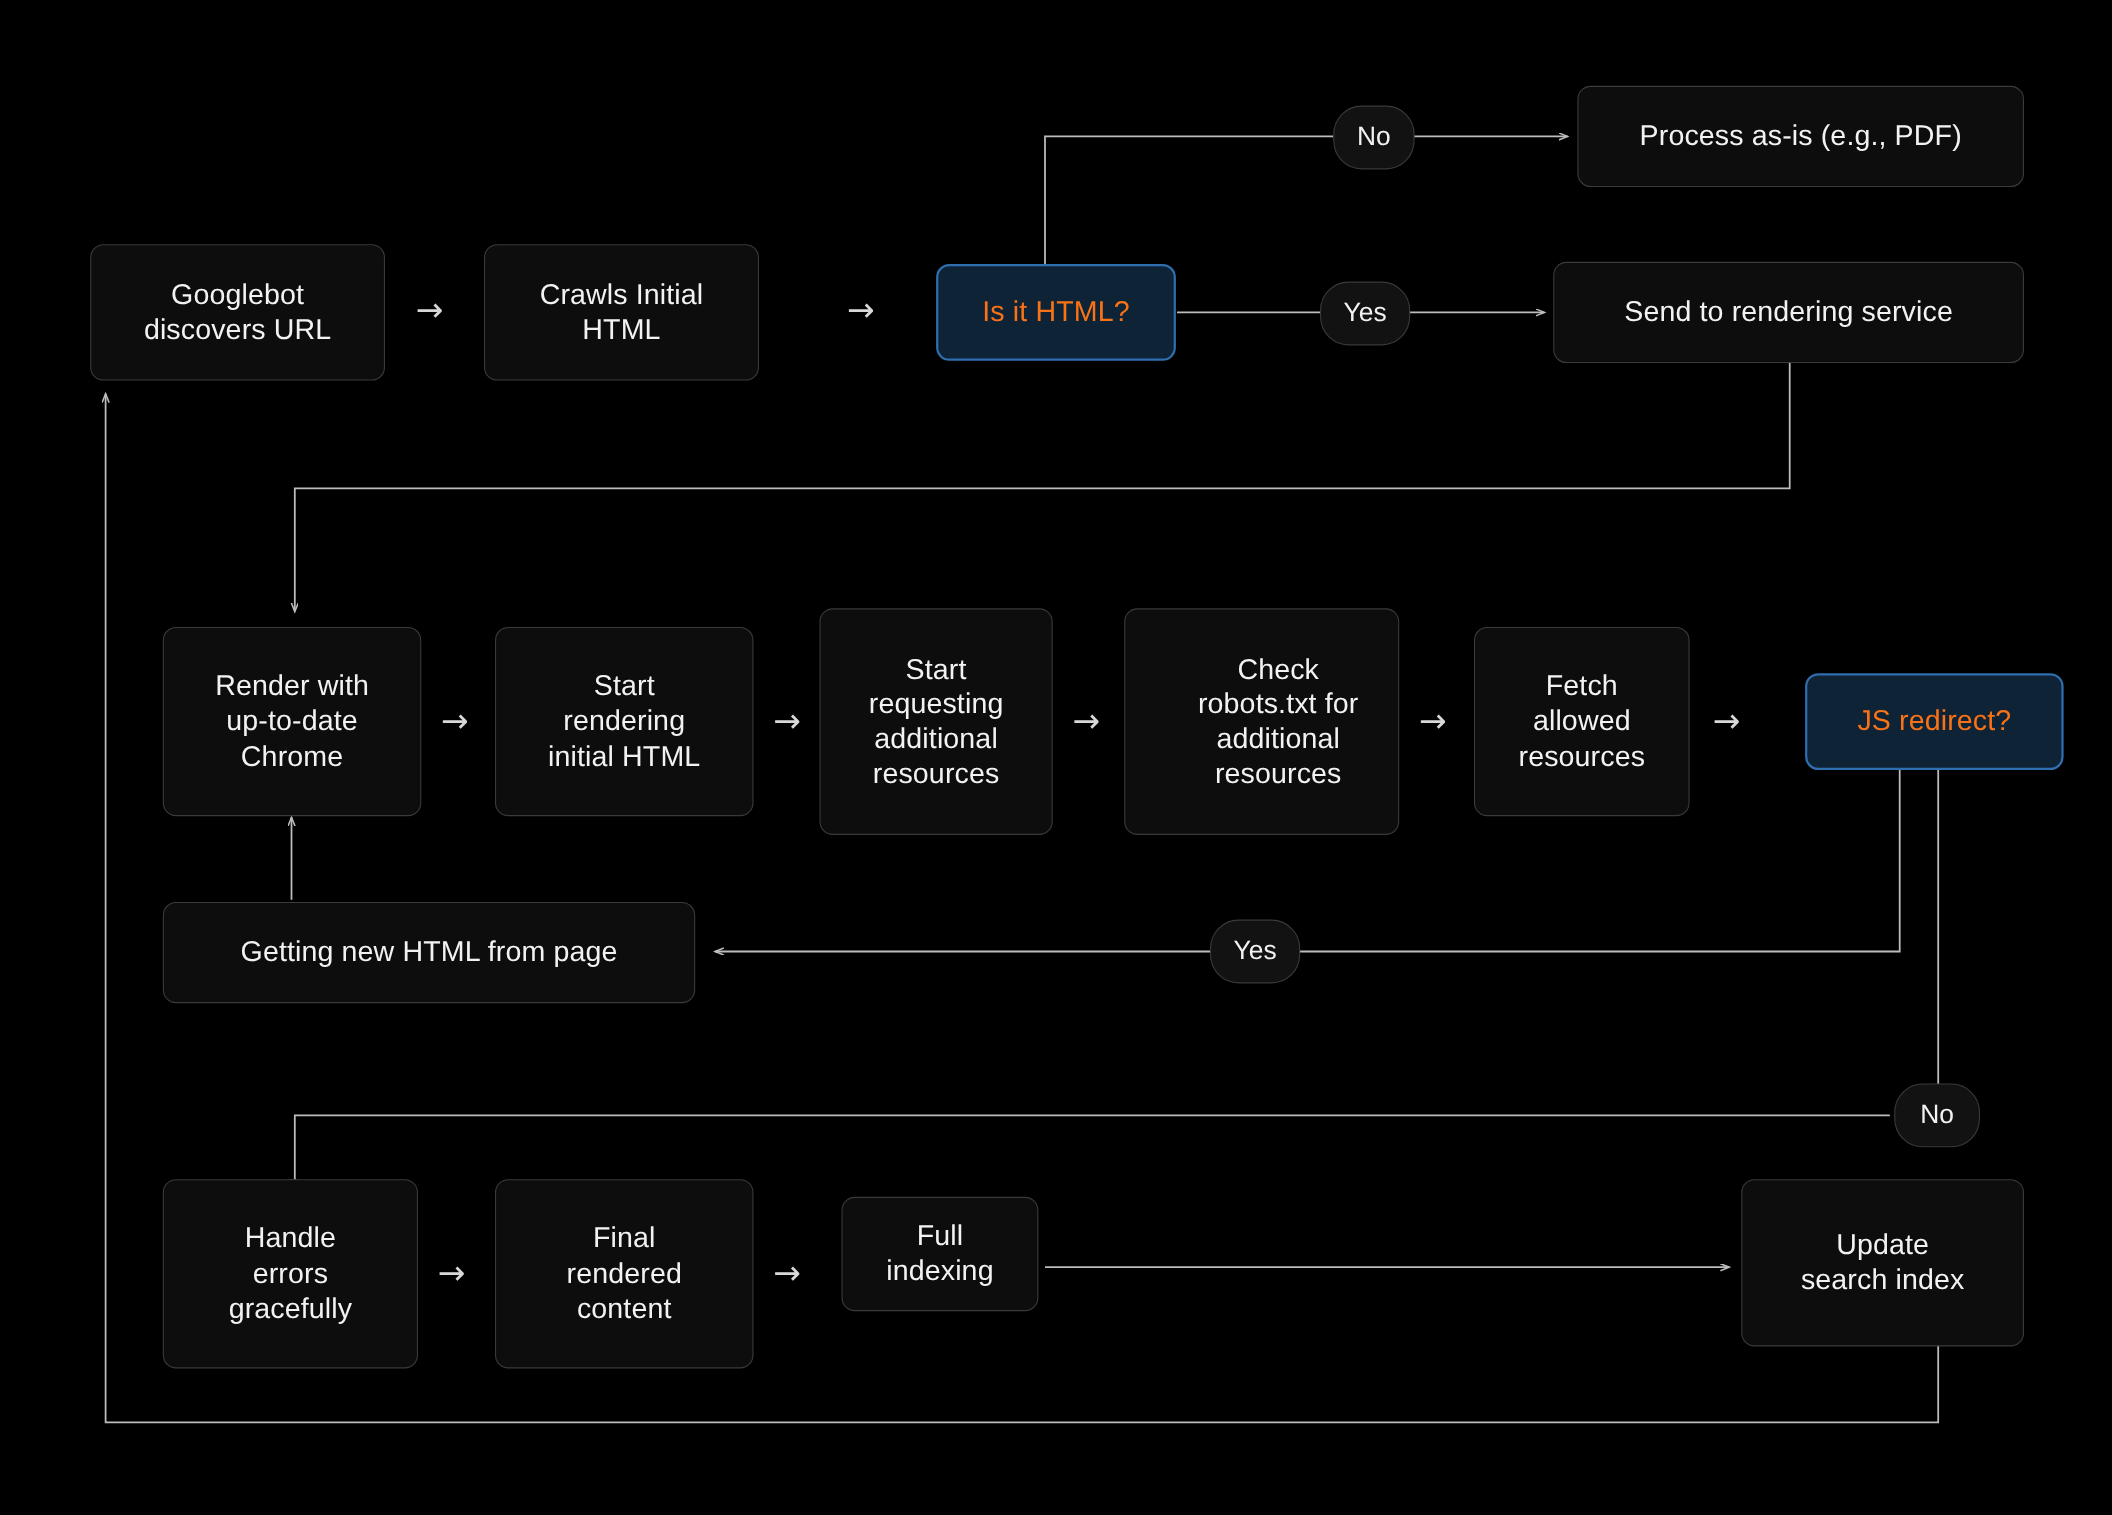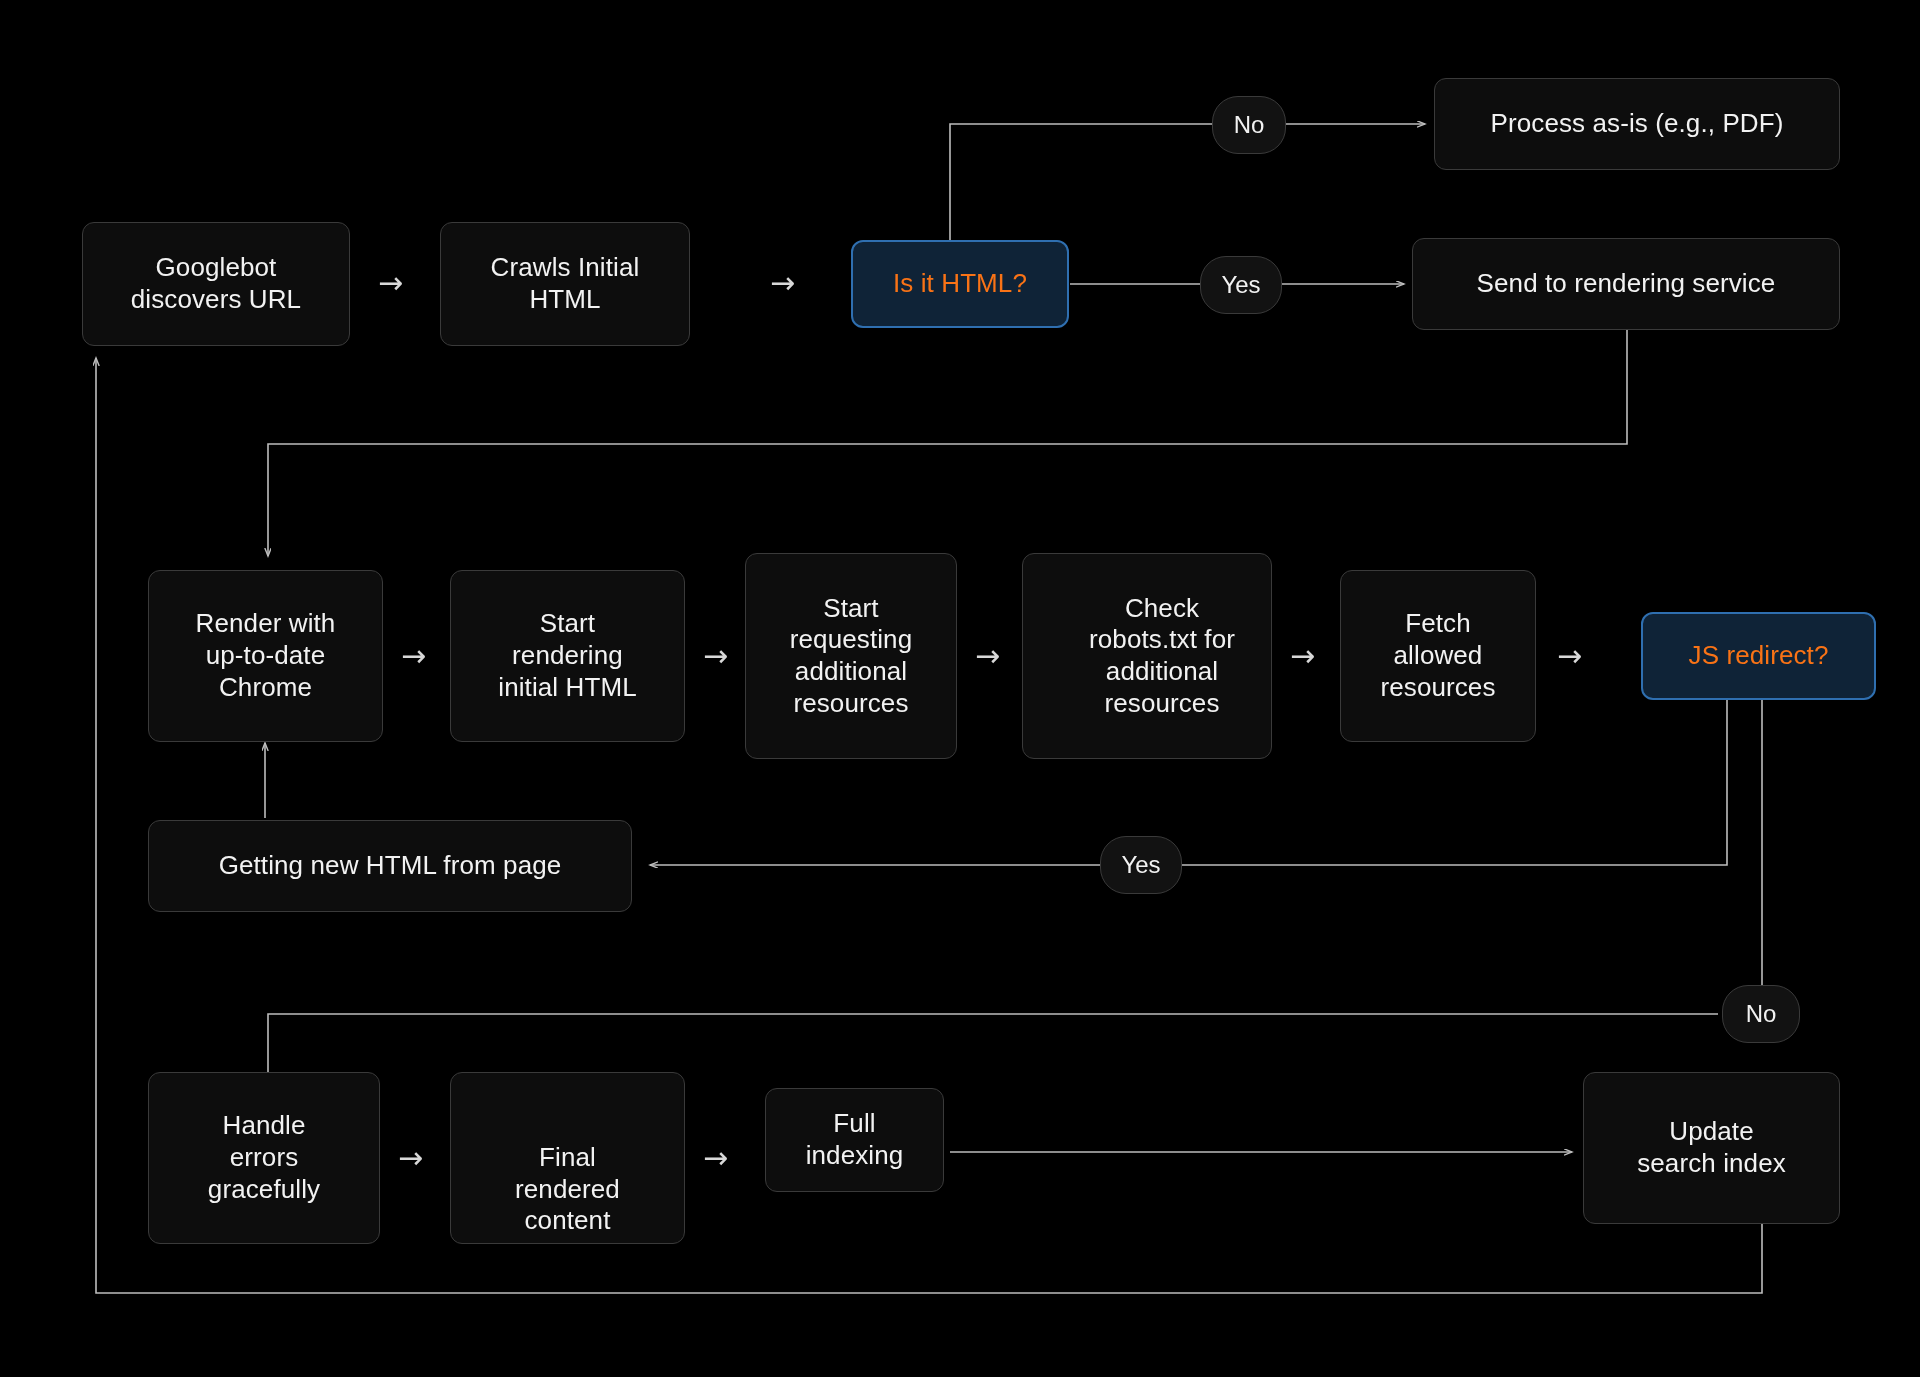--- a/index.html
+++ b/index.html
@@ -196,21 +196,21 @@
   </div>
 
   <div class="node" style="left:148px; top:1072px; width:232px; height:172px;">
     <span>Handle
 errors
 gracefully</span>
   </div>
 
   <span class="arrow-glyph" style="left:398px; top:1143px;">→</span>
 
-  <div class="node" style="left:450px; top:1072px; width:235px; height:172px;align-items:flex-end;">
+  <div class="node" style="left:450px; top:1072px; width:235px; height:172px;">
     <span>Final
 rendered
 content</span>
   </div>
 
   <span class="arrow-glyph" style="left:703px; top:1143px;">→</span>
 
   <div class="node" style="left:765px; top:1088px; width:179px; height:104px;">
     <span>Full
 indexing</span>

